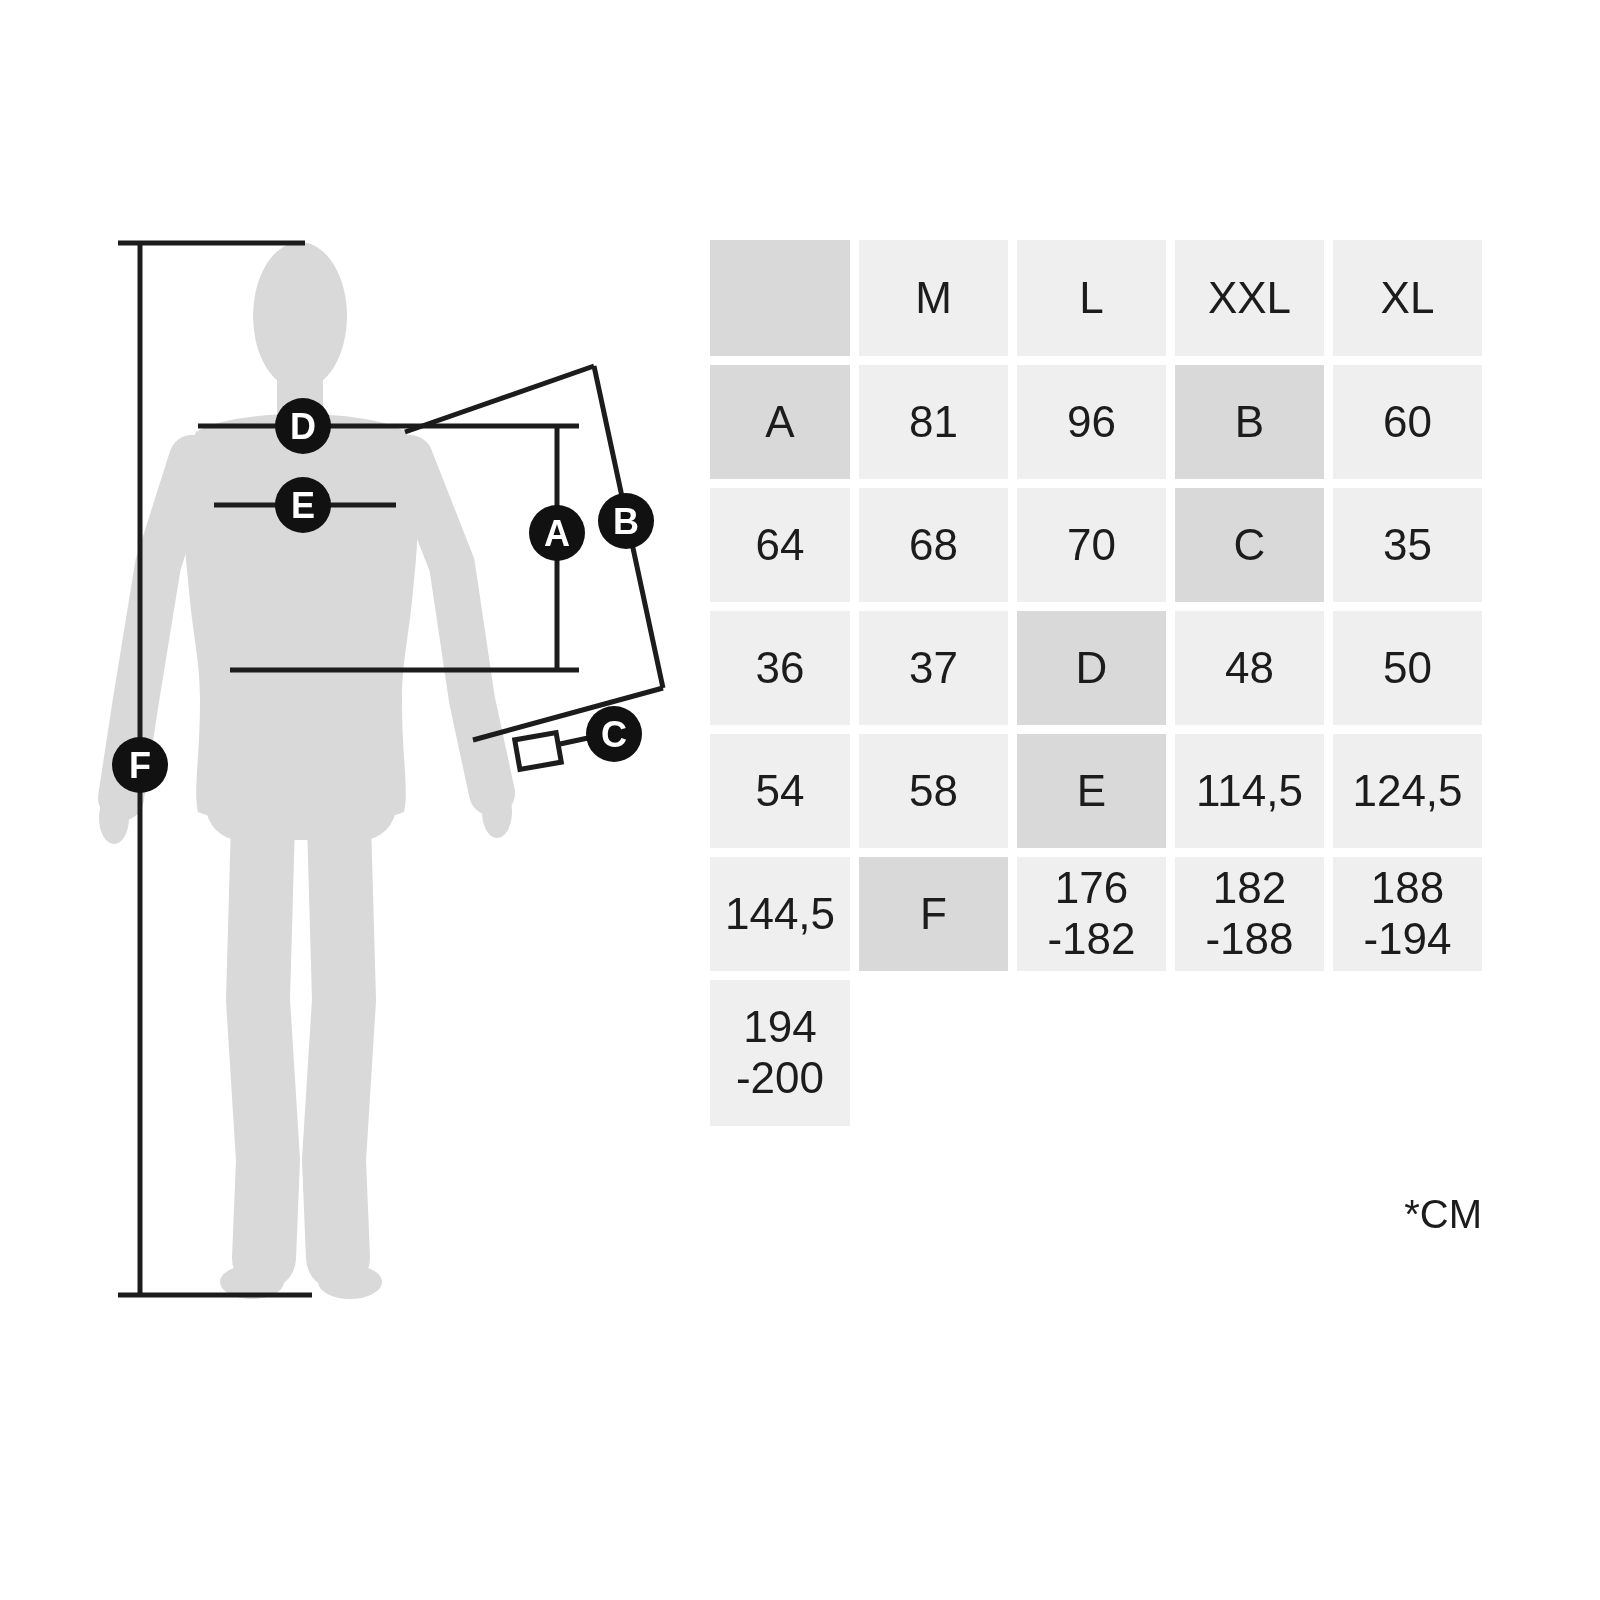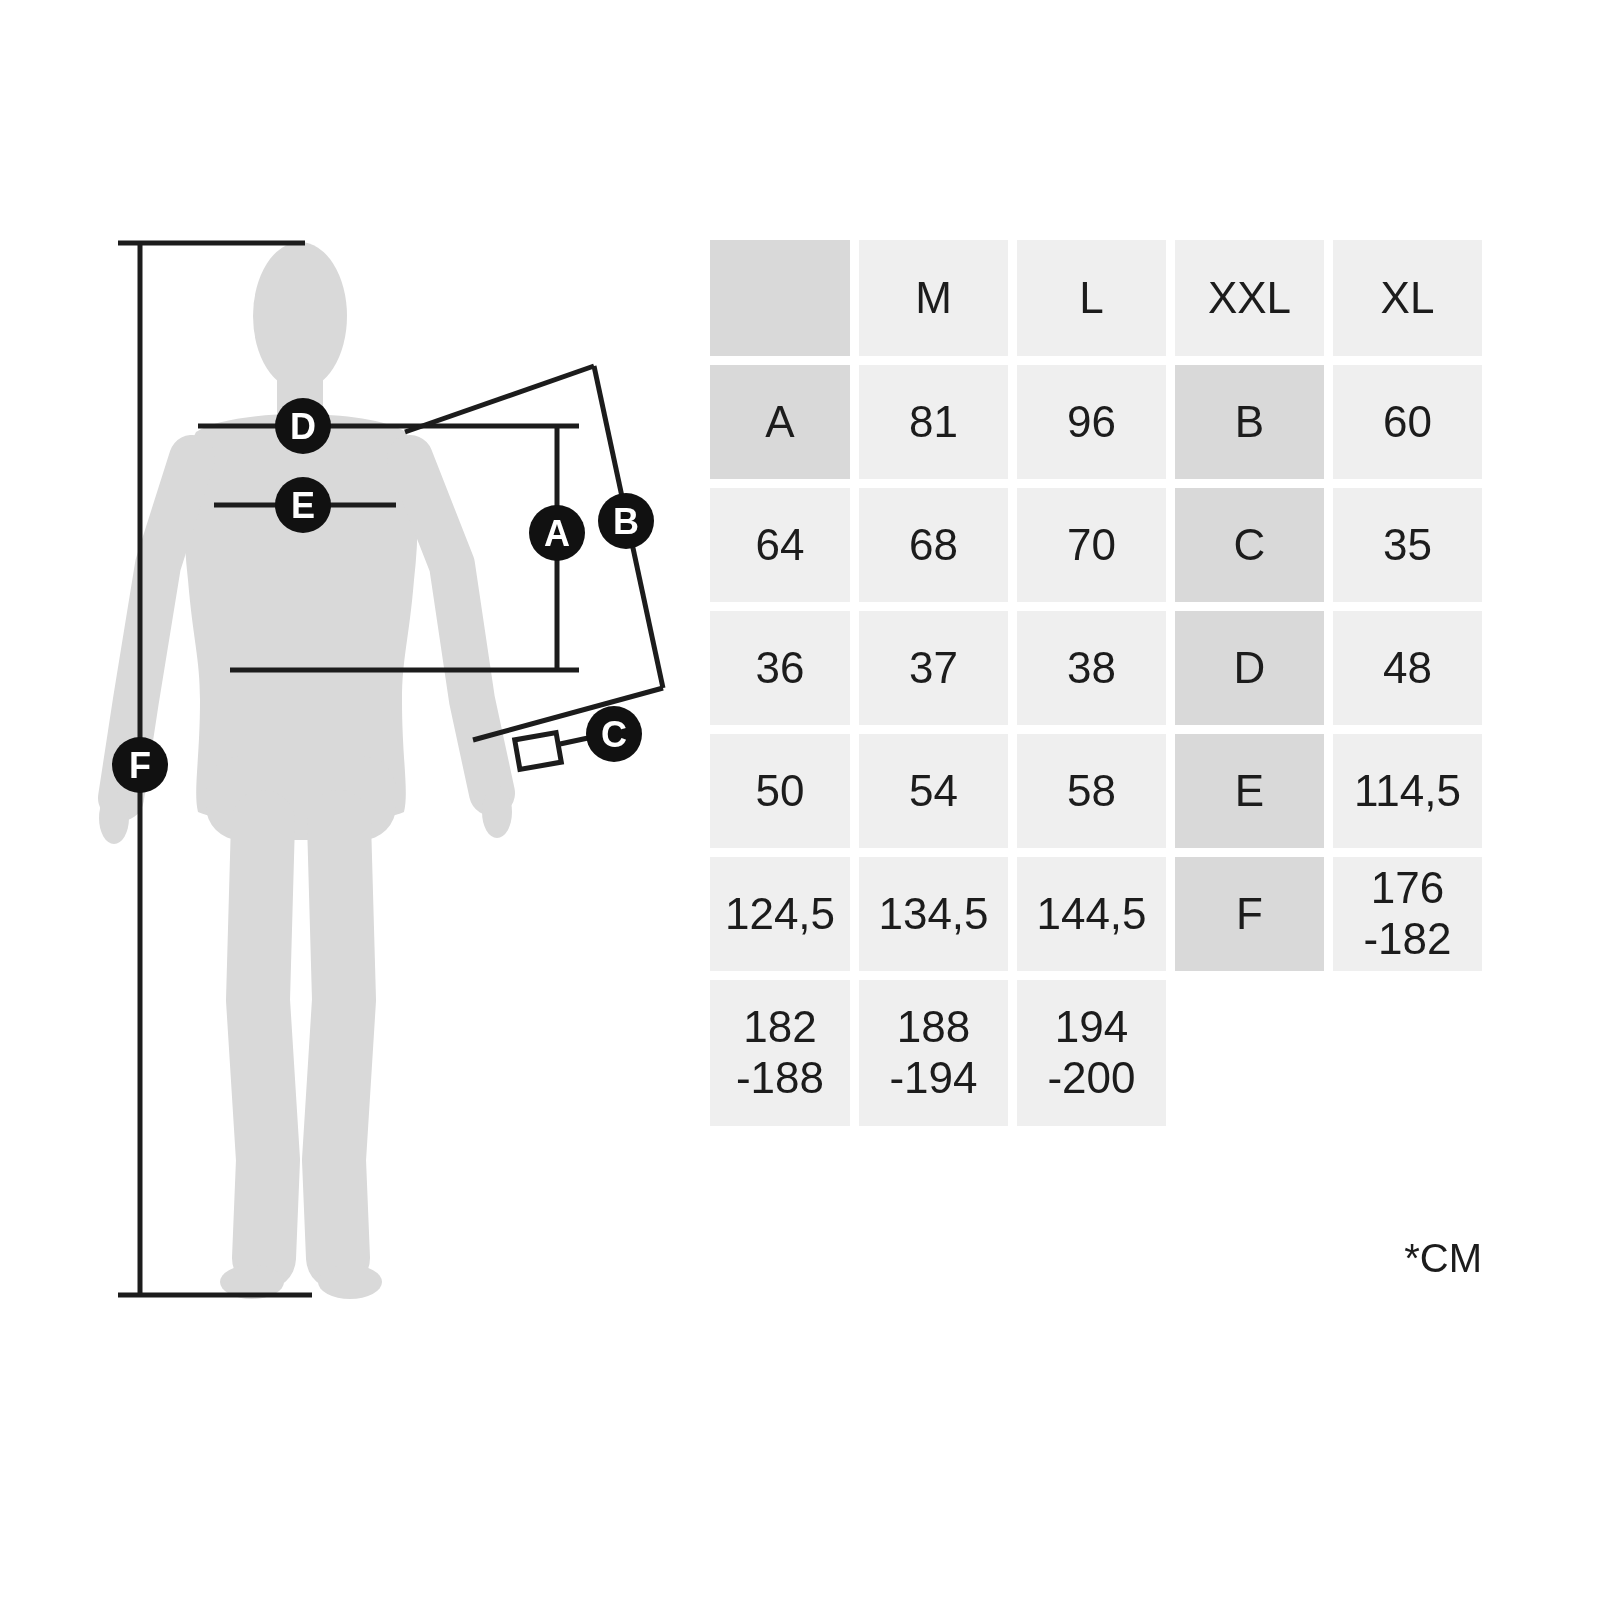--- a/index.html
+++ b/index.html
@@ -30,21 +30,21 @@
     background: #efefef;
     font-size: 44px;
     line-height: 1.15;
     text-align: center;
     white-space: pre-line;
   }
   .cell.label-col { background: #d9d9d9; }
   .unit-note {
     position: absolute;
     left: 710px;
-    top: 1236px;
+    top: 1192px;
     width: 772px;
     text-align: right;
     font-size: 40px;
     color: #1c1c1c;
   }
 
   .marker-circle { fill: #111111; }
   .marker-letter {
     fill: #ffffff;
     font-family: "Liberation Sans", sans-serif;
@@ -144,32 +144,30 @@
     <div class="cell label-col">B</div>
     <div class="cell">60</div>
     <div class="cell">64</div>
     <div class="cell">68</div>
     <div class="cell">70</div>
 
     <div class="cell label-col">C</div>
     <div class="cell">35</div>
     <div class="cell">36</div>
     <div class="cell">37</div>
-    <div class="cell">38</div>
 
     <div class="cell label-col">D</div>
     <div class="cell">48</div>
     <div class="cell">50</div>
     <div class="cell">54</div>
     <div class="cell">58</div>
 
     <div class="cell label-col">E</div>
     <div class="cell">114,5</div>
     <div class="cell">124,5</div>
-    <div class="cell">134,5</div>
     <div class="cell">144,5</div>
 
     <div class="cell label-col">F</div>
     <div class="cell">176
 -182</div>
     <div class="cell">182
 -188</div>
     <div class="cell">188
 -194</div>
     <div class="cell">194

